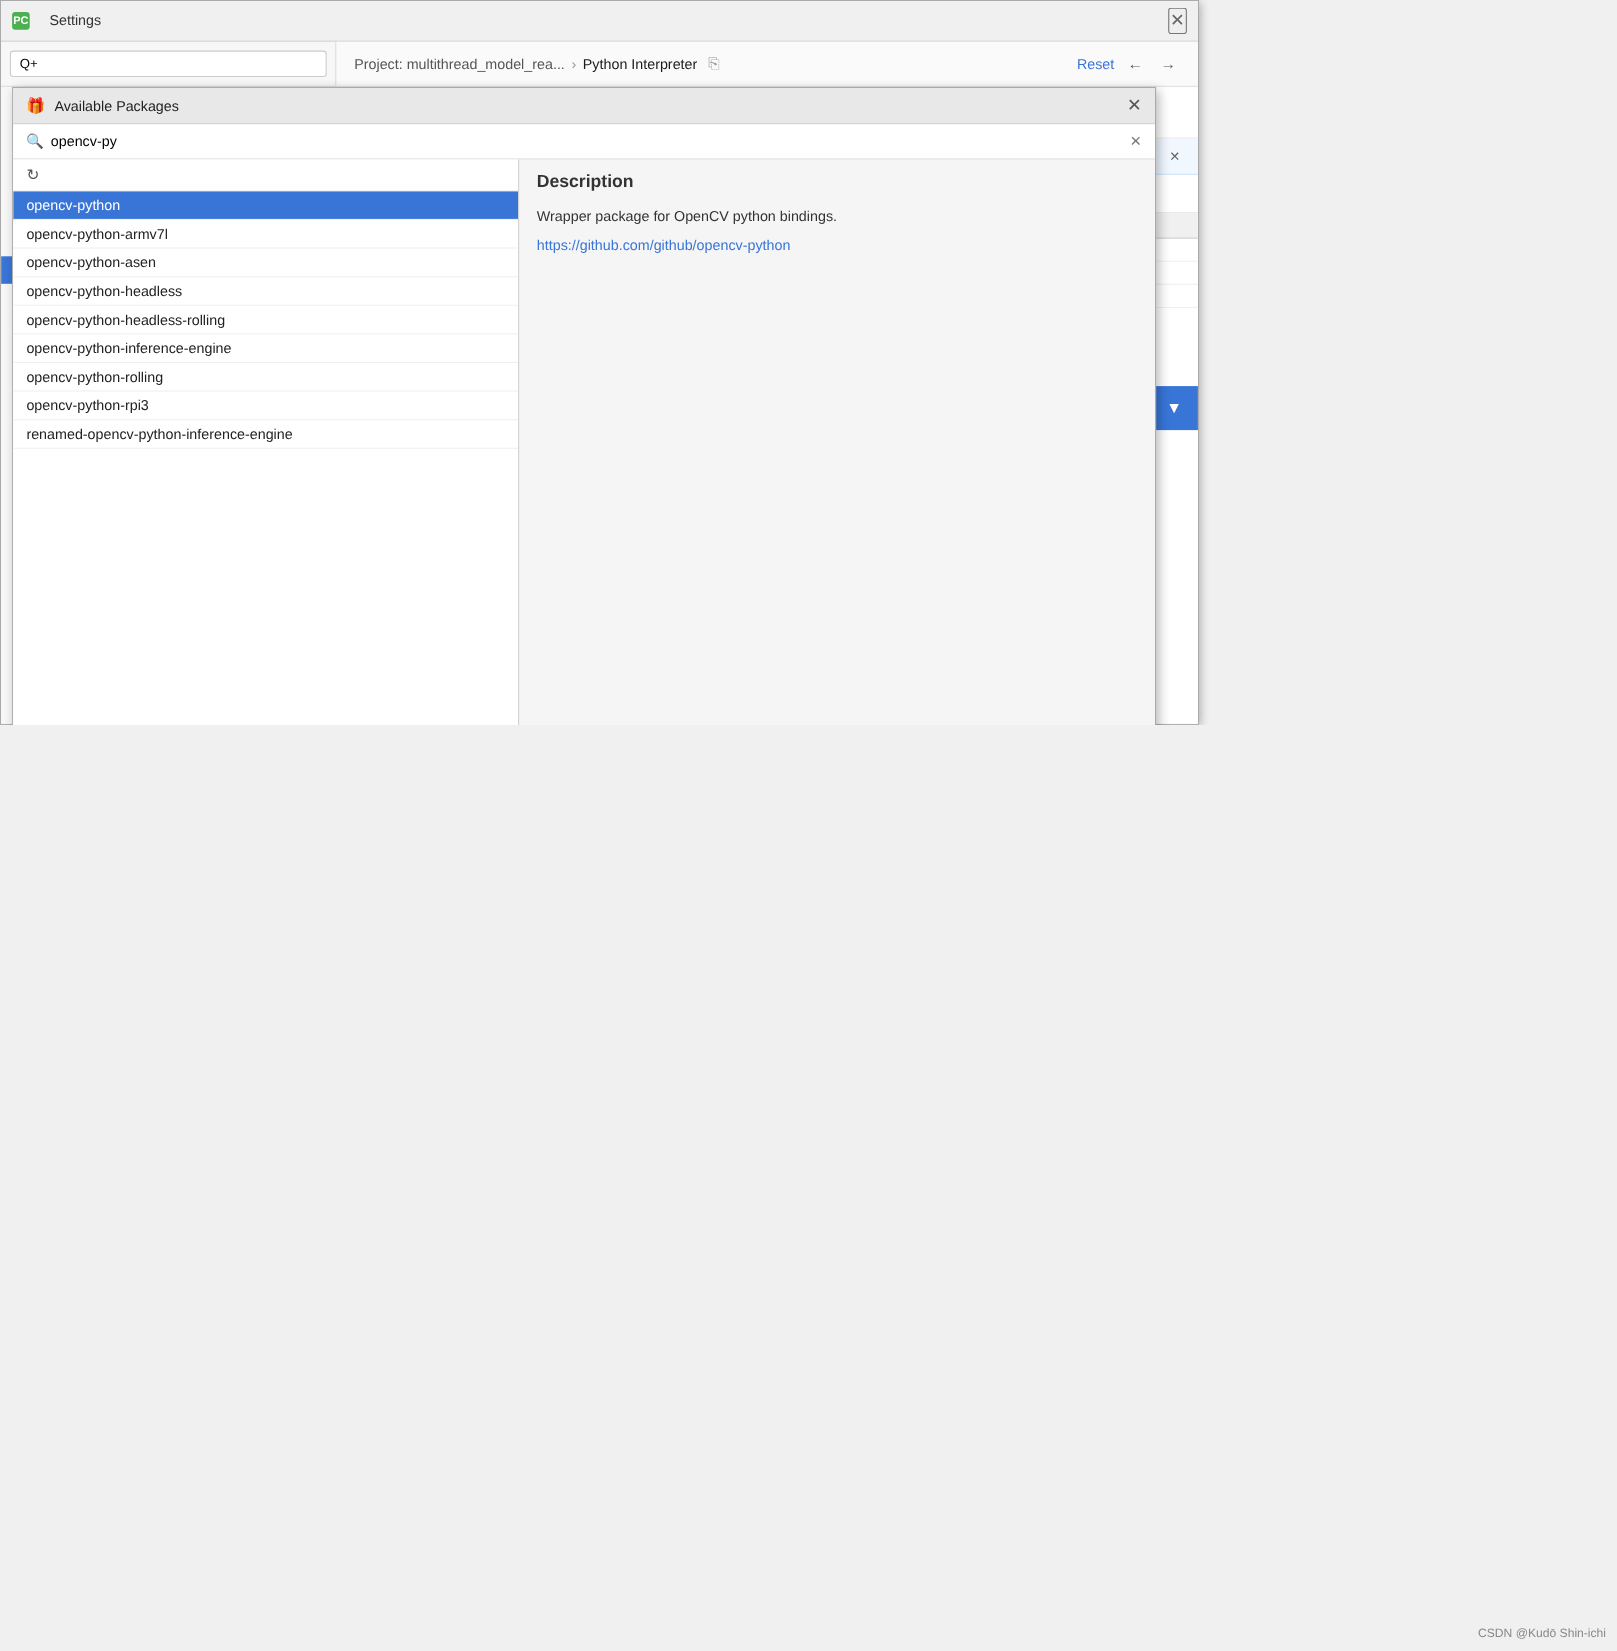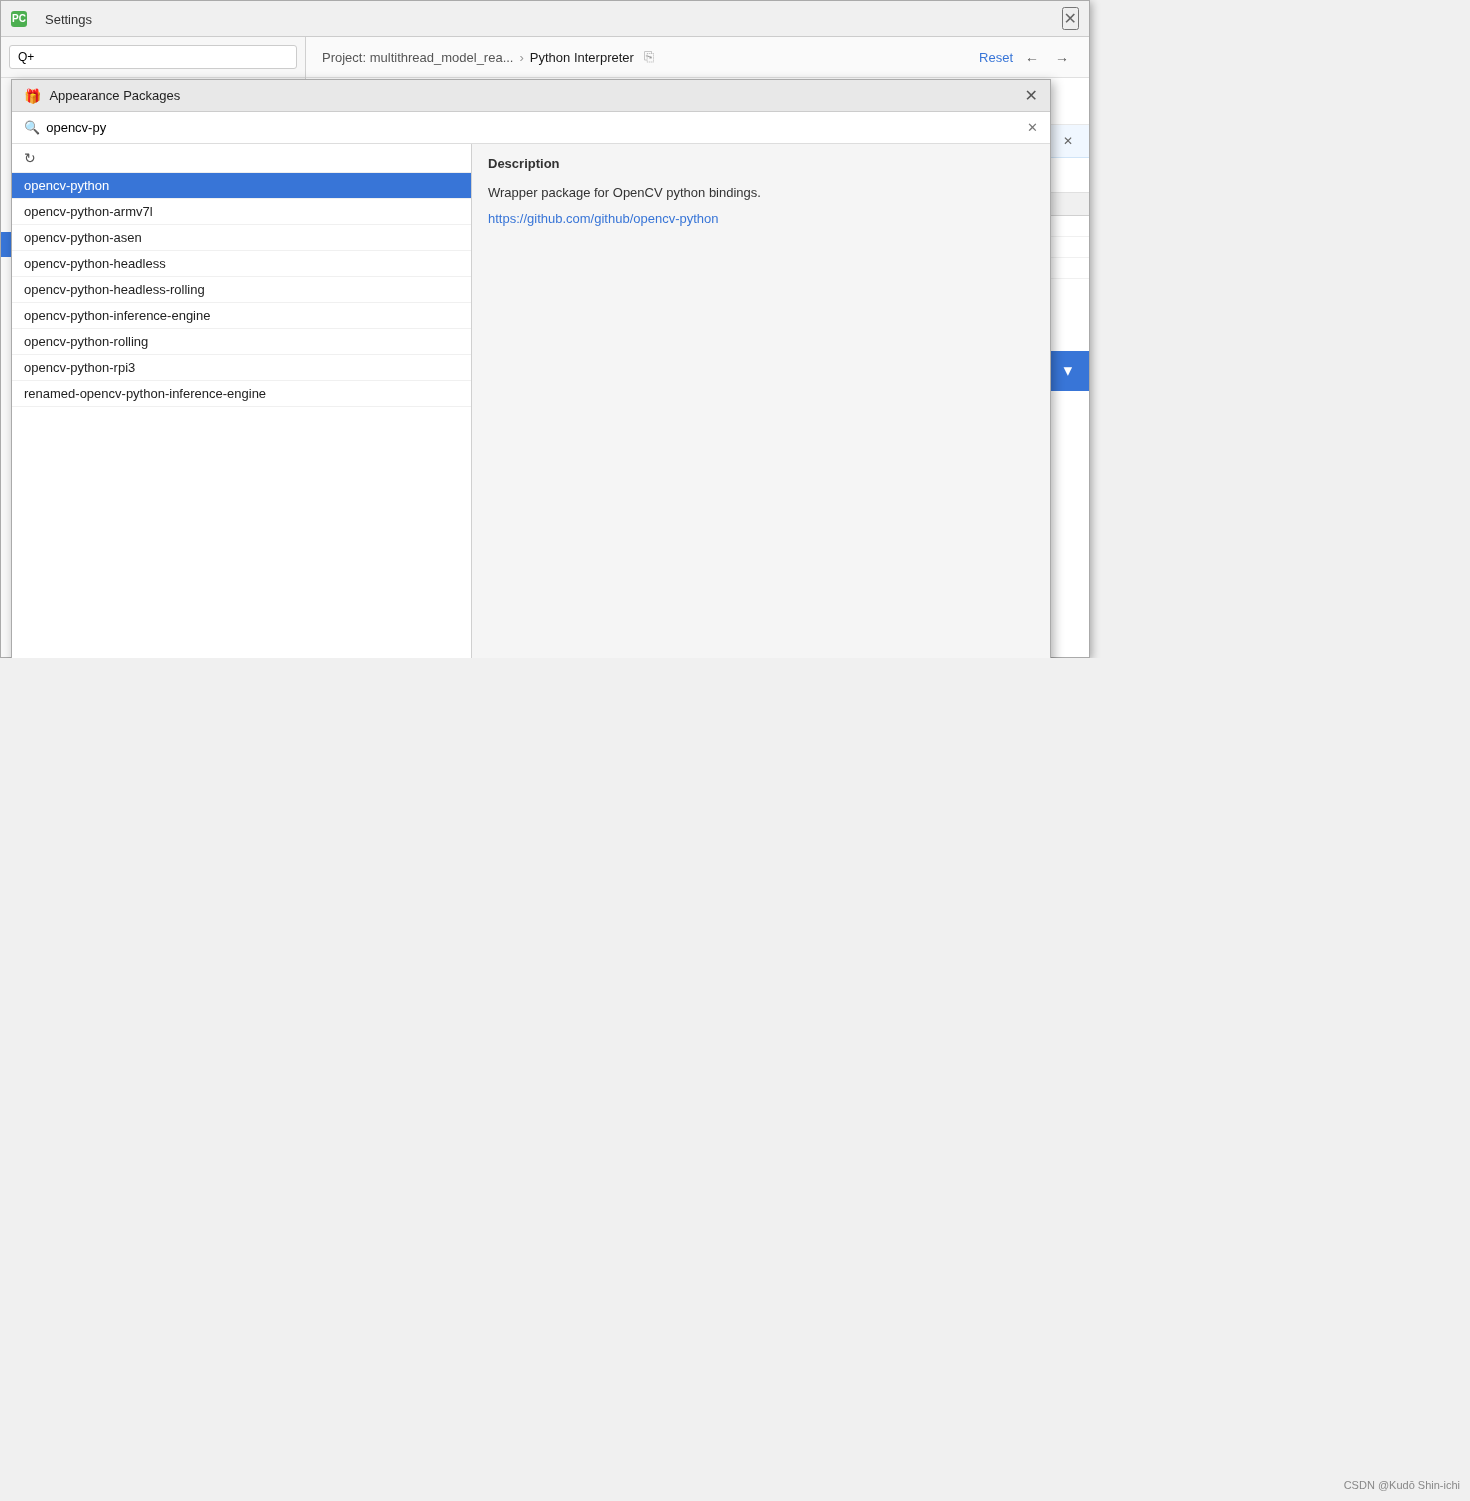--- a/index.html
+++ b/index.html
@@ -14,21 +14,21 @@
     }
 
     .title-bar {
       background: #f0f0f0;
       border-bottom: 1px solid #ccc;
       padding: 6px 10px;
       display: flex;
       align-items: center;
       justify-content: space-between;
     }
-    .title-bar-left { display: flex; align-items: flex-end; gap: 6px; }
+    .title-bar-left { display: flex; align-items: flex-start; gap: 6px; }
     .title-bar-icon { width: 16px; height: 16px; background: #4caf50; border-radius: 3px; display: flex; align-items: center; justify-content: center; color: white; font-size: 10px; font-weight: bold; }
     .title-bar-title { font-size: 13px; color: #333; margin-left: 12px; }
     .title-bar-close { cursor: pointer; font-size: 16px; color: #666; }
 
     .main-layout { display: flex; height: 620px; }
 
     
     .sidebar {
       width: 305px;
       background: #f7f7f7;
@@ -256,21 +256,21 @@
       color: #222;
       border-bottom: 1px solid #f0f0f0;
     }
     .pkg-item.selected { background: #3875d7; color: white; }
 
     .pkg-description {
       flex: 1;
       padding: 12px 16px;
       overflow-y: auto;
     }
-    .pkg-desc-title { font-size: 13px; font-weight: 600; color: #333; margin-bottom: 12px; }
+    .pkg-desc-title { font-size: 16px; font-weight: 600; color: #333; margin-bottom: 12px; }
     .pkg-desc-text { font-size: 13px; color: #333; margin-bottom: 8px; line-height: 1.5; }
     .pkg-desc-link { color: #3875d7; font-size: 13px; text-decoration: none; cursor: pointer; }
     .footer-row { display: flex; flex-direction: column; gap: 6px; padding: 8px 12px; background: #f5f5f5; border-top: 1px solid #ddd; }
     .footer-row-line { display: flex; align-items: center; gap: 8px; }
     .footer-checkbox { cursor: pointer; }
     .footer-label { font-size: 12px; color: #333; }
     .footer-version-select {
       border: 1px solid #ccc;
       border-radius: 3px;
       padding: 2px 6px;
@@ -435,21 +435,21 @@
           </div>
         </div>
       </div>
     </div>
   </div>
 
   <div class="modal-overlay">
     <div class="modal-title-bar">
       <div class="modal-title">
         <span class="modal-title-icon">🎁</span>
-        <span>Appearance Packages</span>
+        <span>Available Packages</span>
       </div>
       <button class="modal-close">✕</button>
     </div>
 
     <div class="modal-search">
       <span class="modal-search-icon">🔍</span>
       <input type="text" value="opencv-py" placeholder="opencv-py" style="">
       <span class="modal-search-clear">✕</span>
     </div>
 

